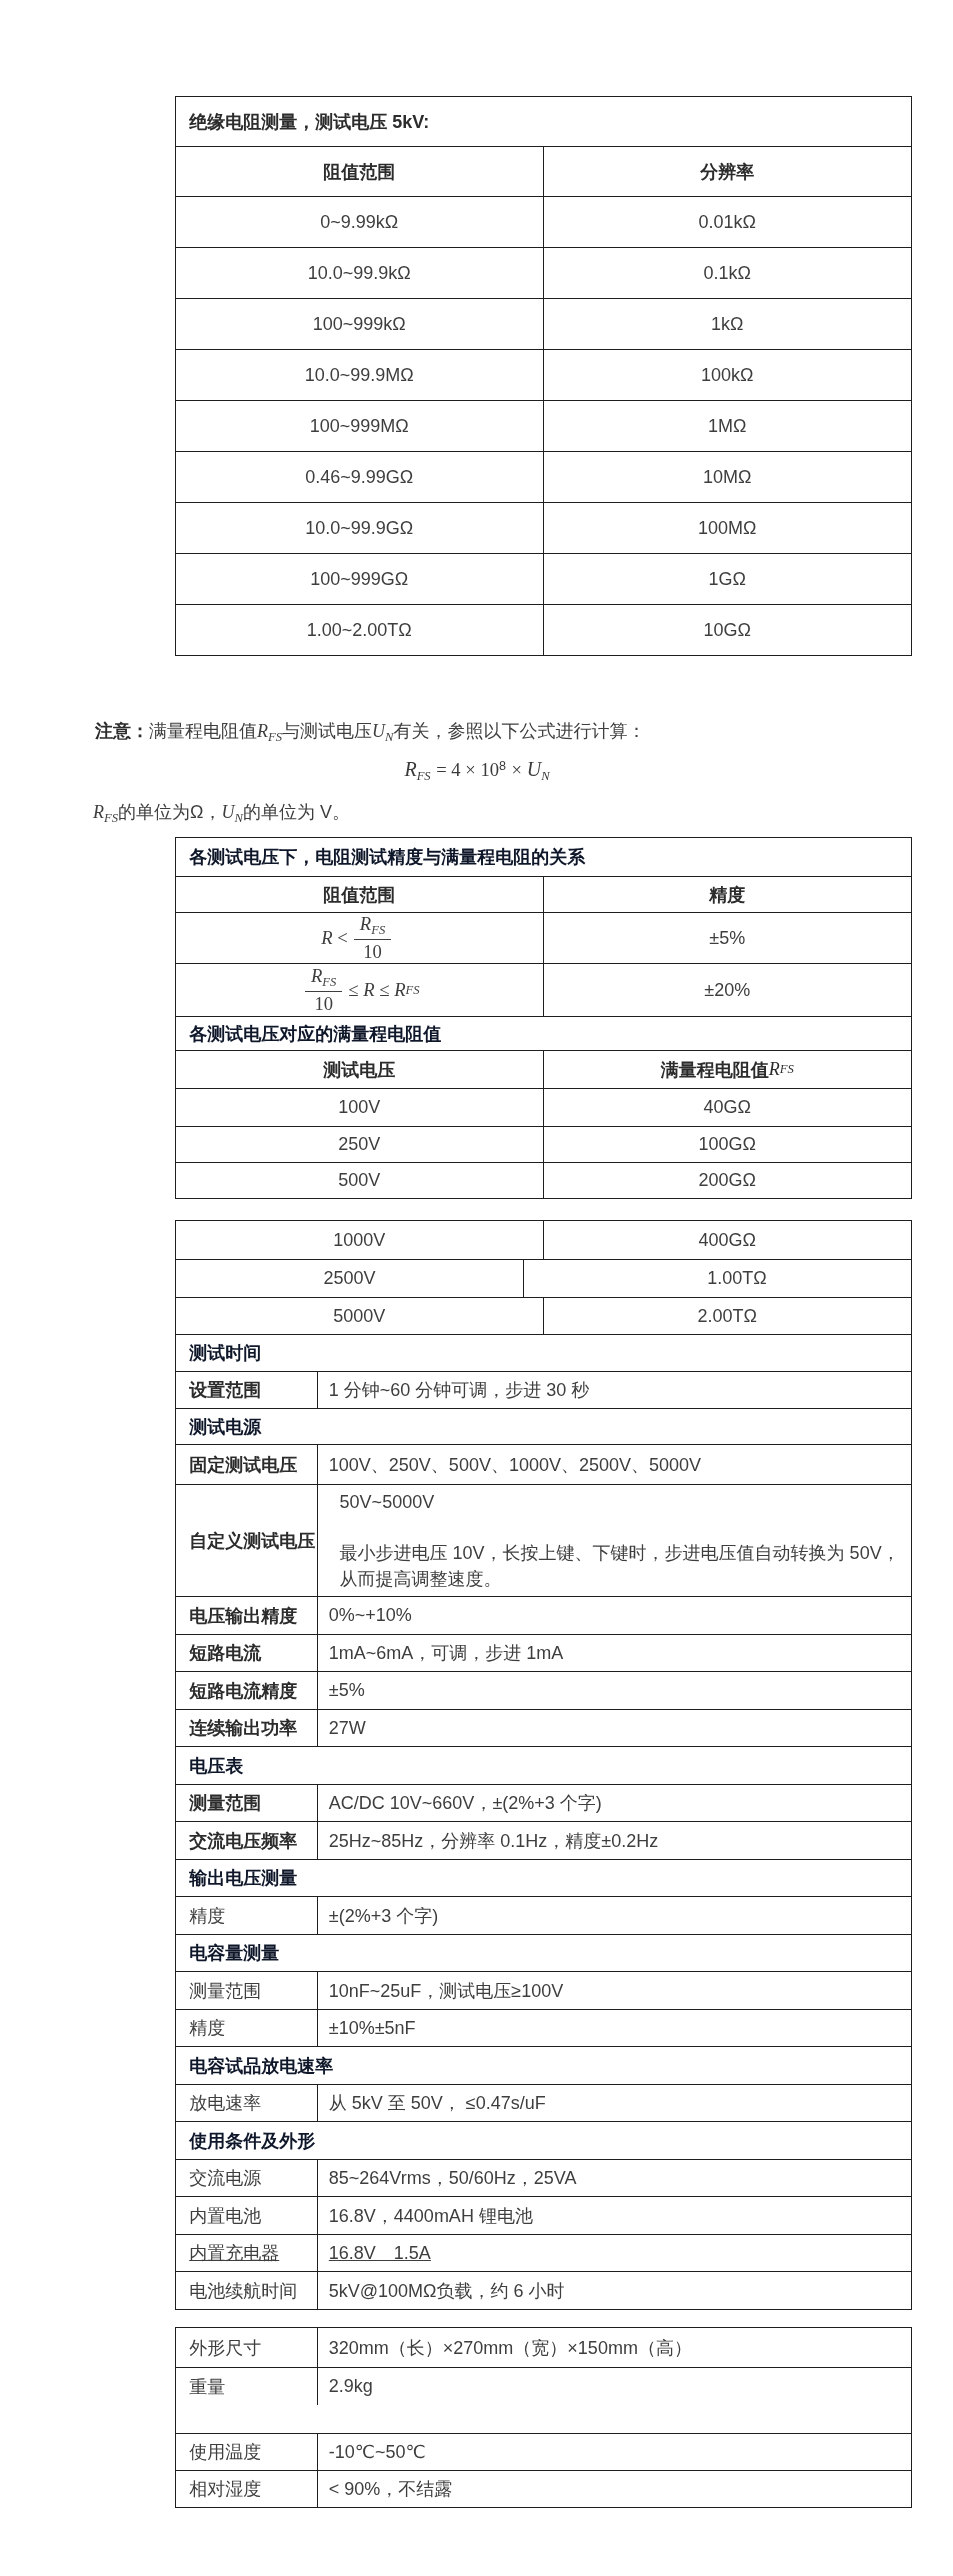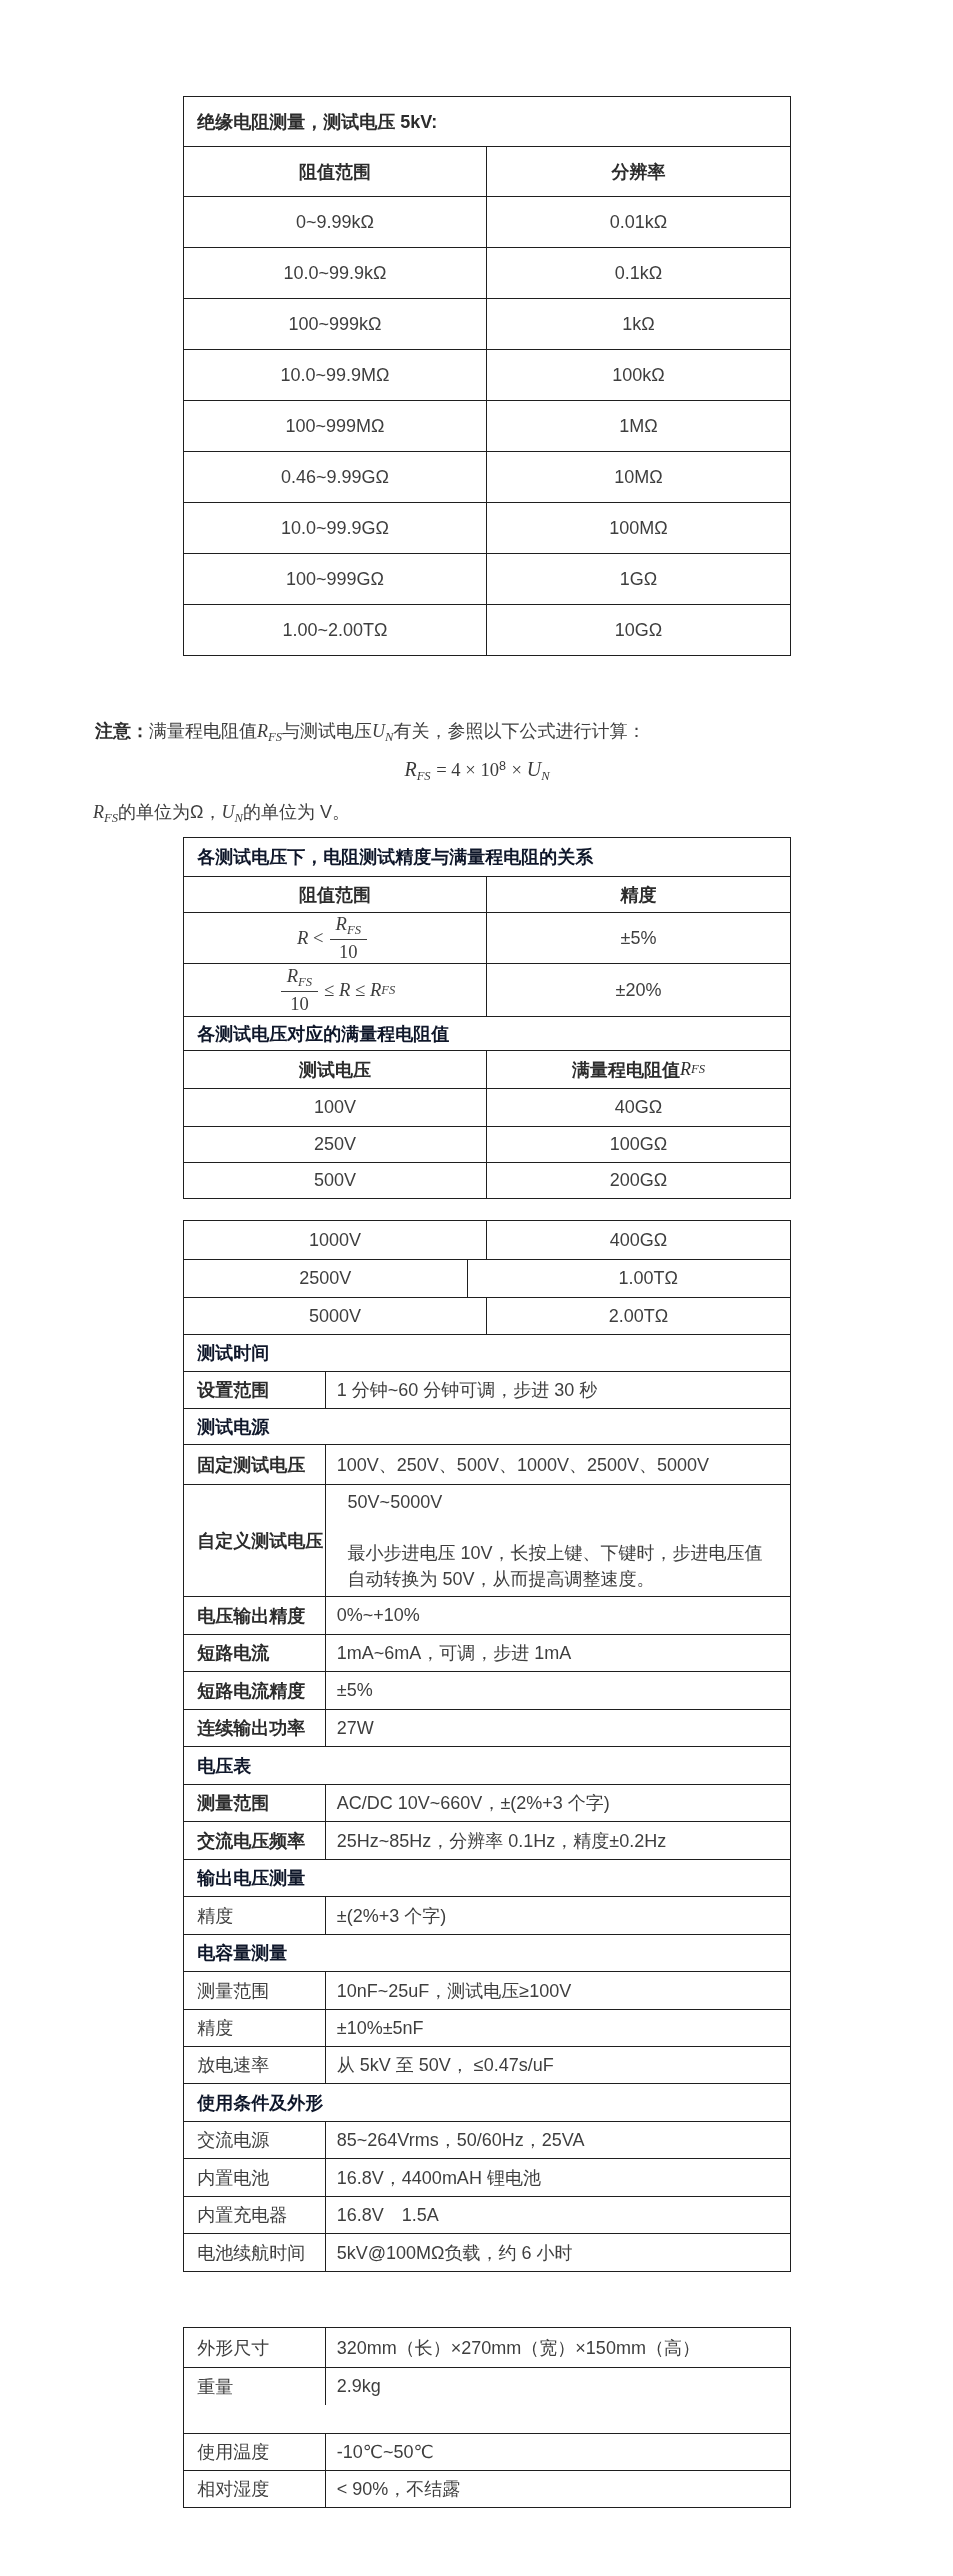--- a/index.html
+++ b/index.html
@@ -1,21 +1,21 @@
 <!DOCTYPE html>
 <html style="font-size:9.6px"><head>
 <meta charset="utf-8">
 <style>
   html,body{margin:0;padding:0;}
   body{
     width:954px;height:2576px;position:relative;background:#ffffff;
     font-family:"Liberation Sans","DejaVu Sans",sans-serif;
     color:#3e3e3e;font-size:18px;
   }
-  .tbl{position:absolute;left:183px;width:608px;border:1.2px solid #1f1f1f;box-sizing:border-box;background:#fff;}
+  .tbl{position:absolute;left:175px;width:737px;border:1.2px solid #1f1f1f;box-sizing:border-box;background:#fff;}
   .row{display:flex;box-sizing:border-box;border-top:1.2px solid #1f1f1f;align-items:stretch;}
   .row:first-child{border-top:none;}
   .cell{box-sizing:border-box;display:flex;align-items:center;}
   .cell.div{border-right:1.2px solid #1f1f1f;}
   .half{width:50%;justify-content:center;text-align:center;}
   .lab{width:142px;padding-left:13.2px;flex:none;}
   .val{flex:1;padding-left:10.8px;}
   .sect{width:100%;padding-left:13.2px;font-weight:bold;color:#0f172a;}
   .bold{font-weight:bold;color:#2c2c2c;}
   .titlerow{padding-left:13.2px;font-weight:bold;color:#2c2c2c;}
@@ -227,36 +227,39 @@
     <div class="cell sect">电容量测量</div>
   </div>
   <div class="row" style="height:38px;">
     <div class="cell lab div">测量范围</div>
     <div class="cell val">10nF~25uF，测试电压≥100V</div>
   </div>
   <div class="row" style="height:37px;">
     <div class="cell lab div">精度</div>
     <div class="cell val">±10%±5nF</div>
   </div>
+  <div class="row" style="height:38px;">
+    <div class="cell sect">电容试品放电速率</div>
+  </div>
   <div class="row" style="height:37px;">
     <div class="cell lab div">放电速率</div>
     <div class="cell val">从 5kV 至 50V， ≤0.47s/uF</div>
   </div>
   <div class="row" style="height:38px;">
     <div class="cell sect">使用条件及外形</div>
   </div>
   <div class="row" style="height:37px;">
     <div class="cell lab div">交流电源</div>
     <div class="cell val">85~264Vrms，50/60Hz，25VA</div>
   </div>
   <div class="row" style="height:38px;">
     <div class="cell lab div">内置电池</div>
     <div class="cell val">16.8V，4400mAH 锂电池</div>
   </div>
-  <div class="row" style="height:37px;">
+  <div class="row" style="height:37px;text-decoration:underline;">
     <div class="cell lab div">内置充电器</div>
     <div class="cell val">16.8V　1.5A</div>
   </div>
   <div class="row" style="height:38px;">
     <div class="cell lab div">电池续航时间</div>
     <div class="cell val">5kV@100MΩ负载，约 6 小时</div>
   </div>
 </div>
 
 <div class="tbl" id="t4" style="top:2327px;">

